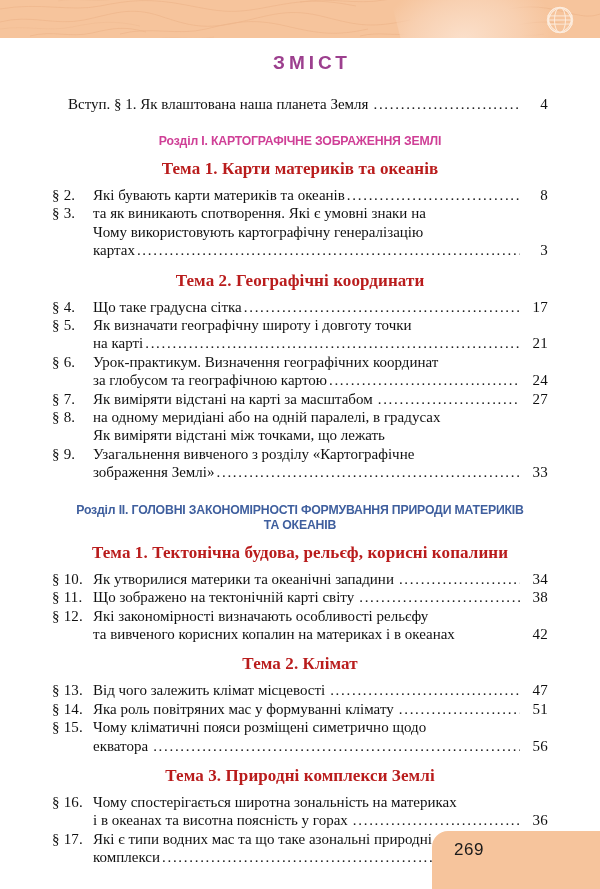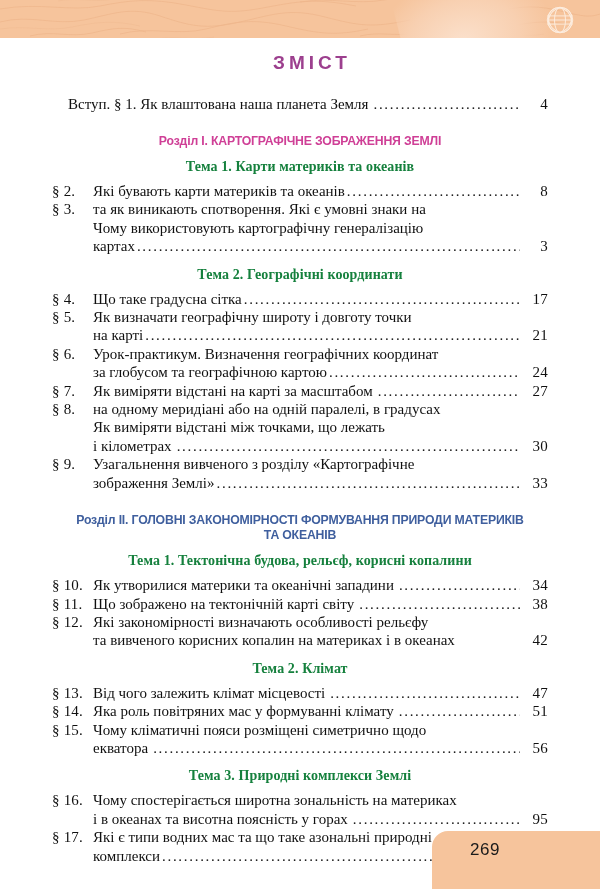--- a/index.html
+++ b/index.html
@@ -77,22 +77,22 @@
     font-size: 13.2px;
     letter-spacing: -0.2px;
     transform: scaleX(0.93);
   }
   .section-heading.pink  { color: #cf3f96; }
   .section-heading.blue  { color: #3f5f9e; }
 
   .topic-heading {
     text-align: center;
     font-weight: bold;
-    font-size: 14px;
-    color: #15803d;
+    font-size: 17px;
+    color: #b91c1c;
     letter-spacing: .1px;
   }
 
   
   .entry {
     display: flex;
     align-items: flex-start;
     font-size: 15px;
     color: #101010;
     line-height: 18.4px;
@@ -164,21 +164,20 @@
   }
   .folio-num {
     position: absolute;
     left: 22px;
     top: 9px;
     font-family: "Liberation Sans", sans-serif;
     font-size: 17px;
     font-weight: normal;
     color: #1a1a1a;
     letter-spacing: .5px;
-    margin-left: 16px;
   }
 </style>
 </head>
 <body>
 
 <div class="banner">
   <svg class="banner-texture" viewBox="0 0 600 46" preserveAspectRatio="none">
     <g fill="none" stroke="#e2a072" stroke-width="0.7" opacity="0.75">
       <path d="M0 26 C 30 18, 55 30, 84 24 S 130 10, 160 20 S 205 34, 240 26 S 290 12, 325 21 S 372 32, 410 24"></path>
       <path d="M0 13 C 40 6, 70 16, 100 10 S 150 2, 186 9 S 232 18, 268 11 S 320 3, 356 10"></path>
@@ -310,25 +309,20 @@
 
   <div class="entry">
     <span class="entry-num">§ 8.</span>
     <span class="entry-body">
       <span class="entry-line">
           <span class="entry-text">на одному меридіані  або на одній паралелі, в градусах</span>
         </span>
       <span class="entry-line">
           <span class="entry-text">Як виміряти відстані між точками, що лежать</span>
         </span>
-      <span class="entry-line">
-        <span class="entry-text">і кілометрах</span>
-        <span class="leader gap"></span>
-        <span class="entry-page">30</span>
-      </span>
     </span>
   </div>
 
   <div class="entry">
     <span class="entry-num">§ 9.</span>
     <span class="entry-body">
       <span class="entry-line">
           <span class="entry-text">Узагальнення вивченого з розділу «Картографічне</span>
         </span>
       <span class="entry-line">
@@ -428,21 +422,21 @@
 
   <div class="entry">
     <span class="entry-num">§ 16.</span>
     <span class="entry-body">
       <span class="entry-line">
           <span class="entry-text">Чому спостерігається широтна зональність на материках</span>
         </span>
       <span class="entry-line">
         <span class="entry-text">і в океанах та висотна поясність у горах</span>
         <span class="leader gap"></span>
-        <span class="entry-page">95</span>
+        <span class="entry-page">36</span>
       </span>
     </span>
   </div>
 
   <div class="entry">
     <span class="entry-num">§ 17.</span>
     <span class="entry-body">
       <span class="entry-line">
           <span class="entry-text">Які є типи водних мас та що таке азональні природні</span>
         </span>

